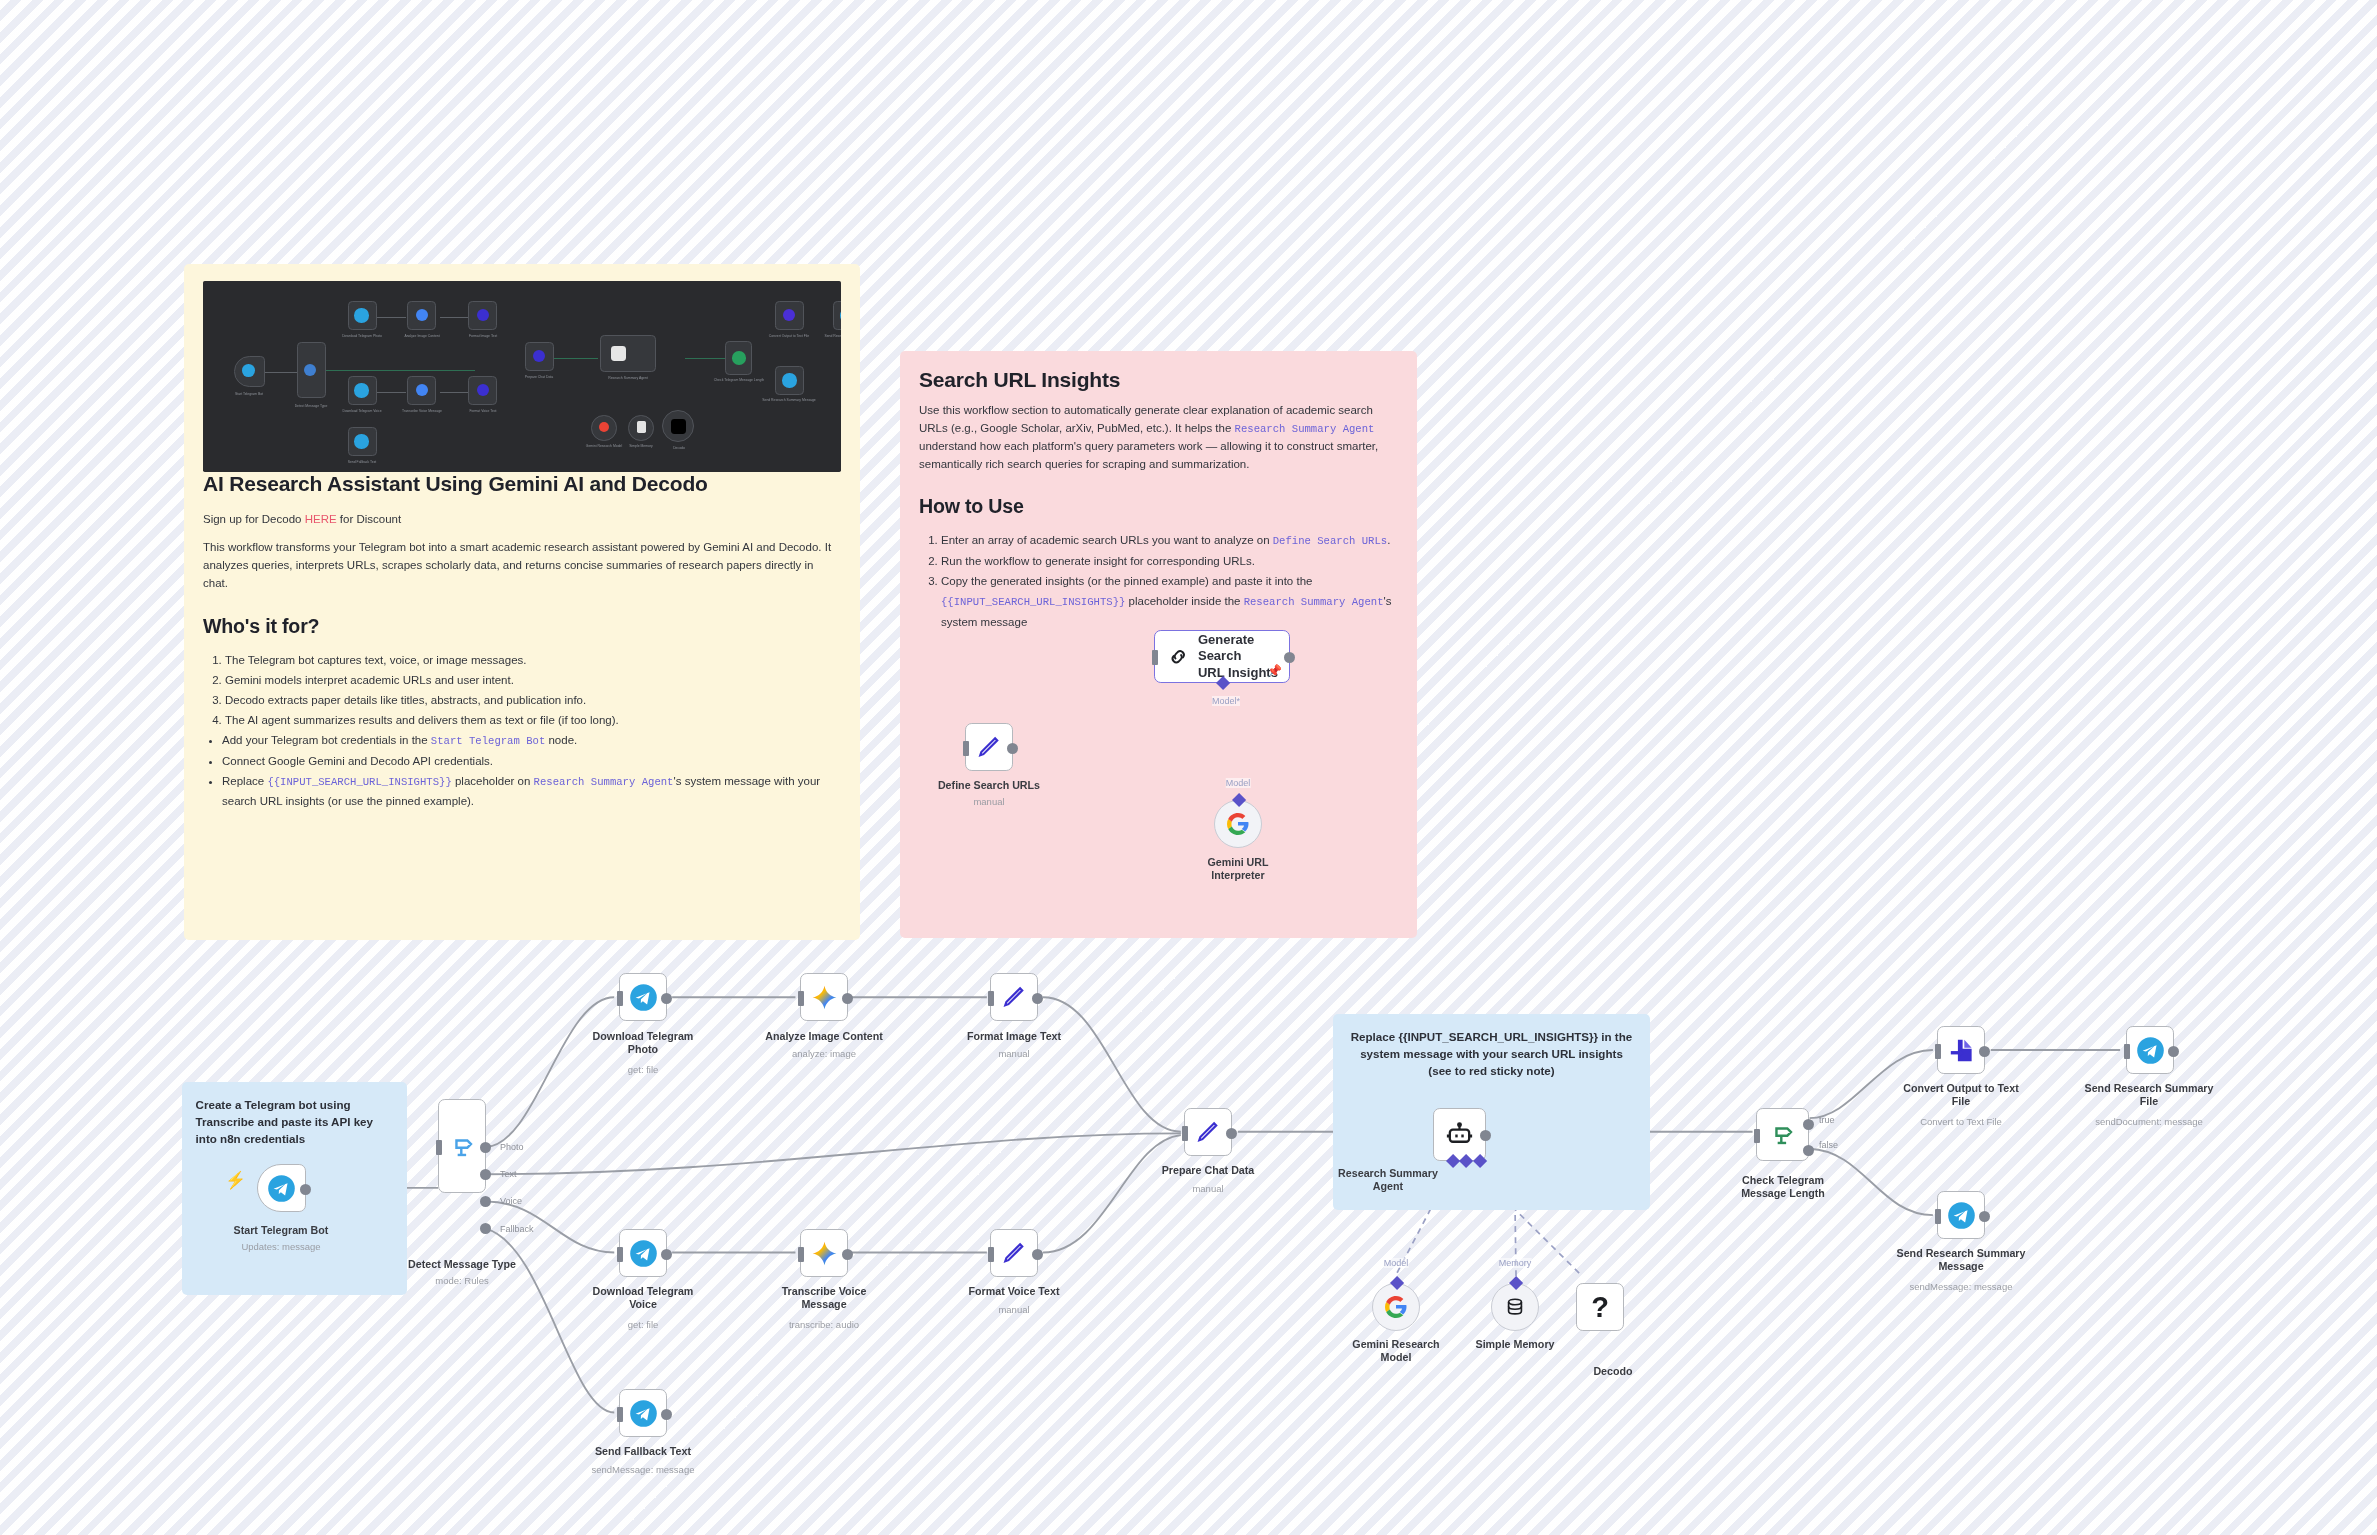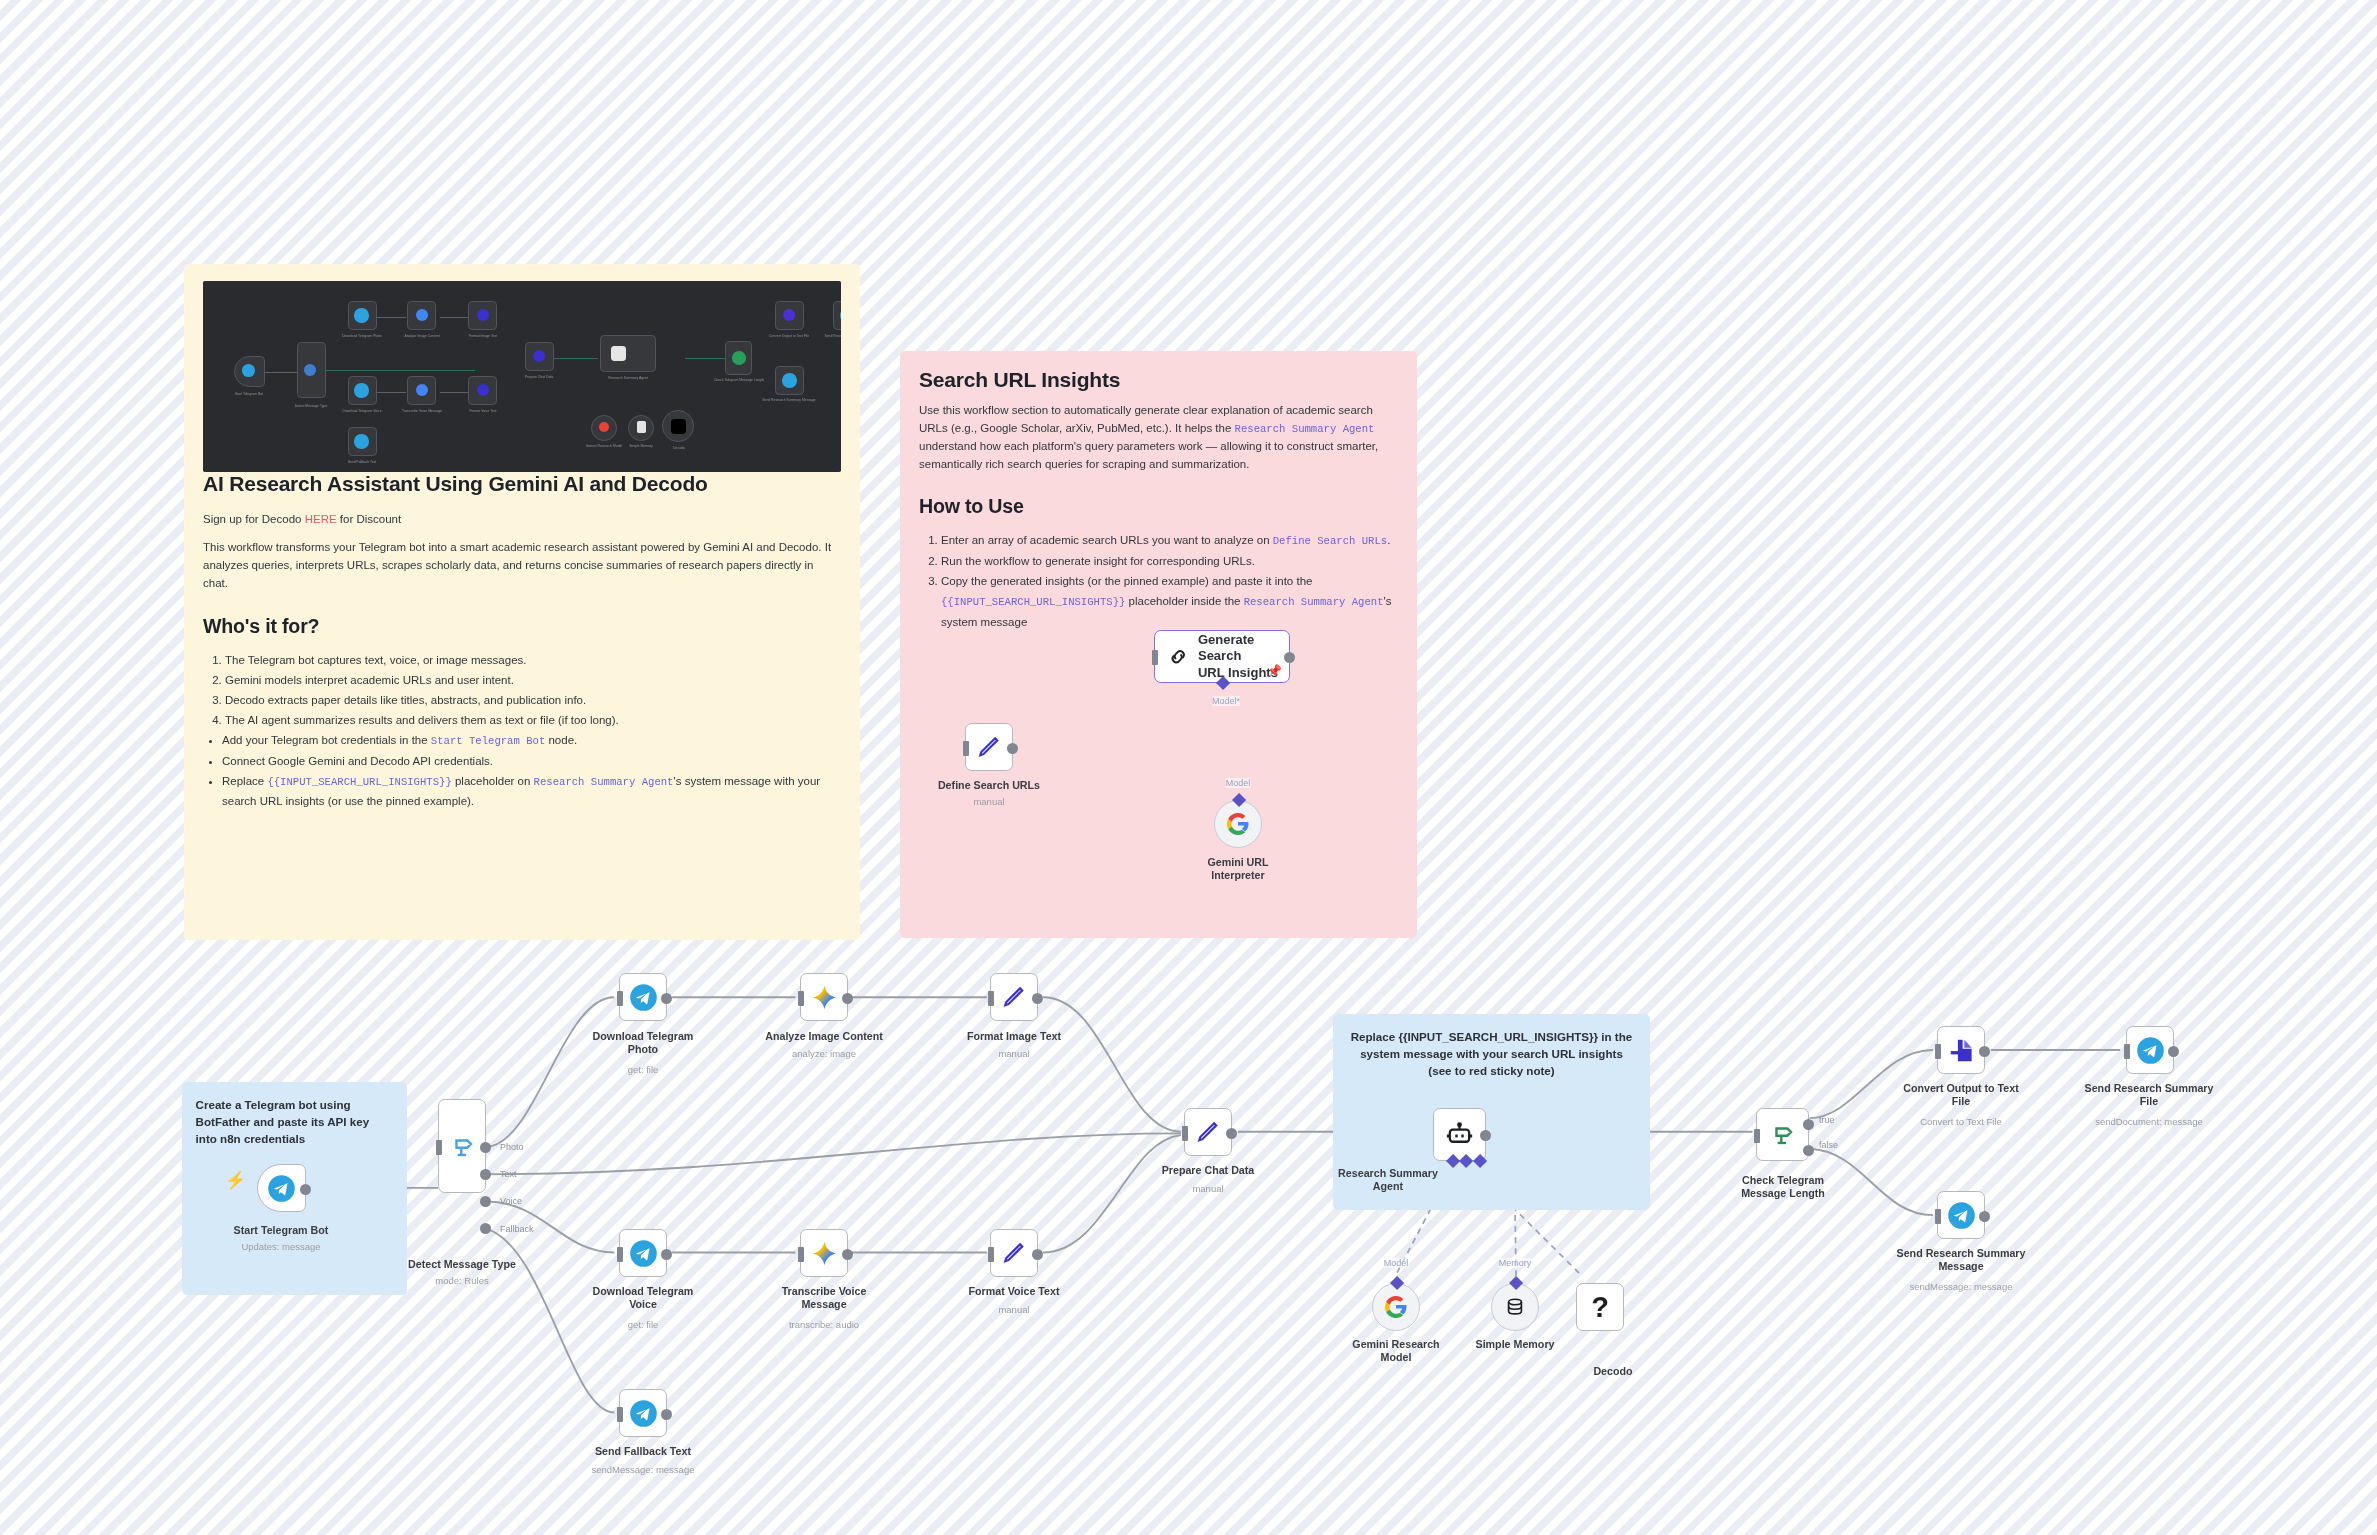--- a/index.html
+++ b/index.html
@@ -365,21 +365,21 @@
       <path fill="#EA4335" d="M24 10.6c4.1 0 6.9 1.8 8.5 3.3l6.2-6C34.9 4.4 29.9 2 24 2 15.4 2 8 7 4.4 14.1l7.2 5.5C13.3 14.4 18.2 10.6 24 10.6z"></path>
     </svg>
     <div class="ai-port" style="left:19px; top:-6px;"></div>
   </div>
   <div class="ai-label" style="left:1238px; top:778px;">Model</div>
   <div class="node-caption" style="left:1238px; top:856px; width:170px;">Gemini URL
 Interpreter</div>
 
   <div class="sticky sticky-blue" style="left:182px; top:1082px; width:225px; height:213px;">
     <div style="padding:13.6px 13.6px 0 13.6px;">
-      <div class="sticky-text-blue">Create a Telegram bot using BotFather and paste its API key into n8n credentials</div>
+      <div class="sticky-text-blue">Create a Telegram bot using Transcribe and paste its API key into n8n credentials</div>
     </div>
   </div>
 
   <div style="position:absolute; left:225px; top:1170px; color:#f2603a; font-size:17px;">⚡</div>
   <div class="node trig" style="left:257px; top:1164px;">
     <svg class="tg" viewBox="0 0 48 48">
       <circle cx="24" cy="24" r="22" fill="#2aa3e0"></circle>
       <path fill="#fff" d="M11 24.5l23-9-4 20-7-5.5-3.5 3.3.3-6.2L31 16 16.5 25.5z"></path>
     </svg>
     <div class="port" style="right:-6px; top:19px;"></div>

